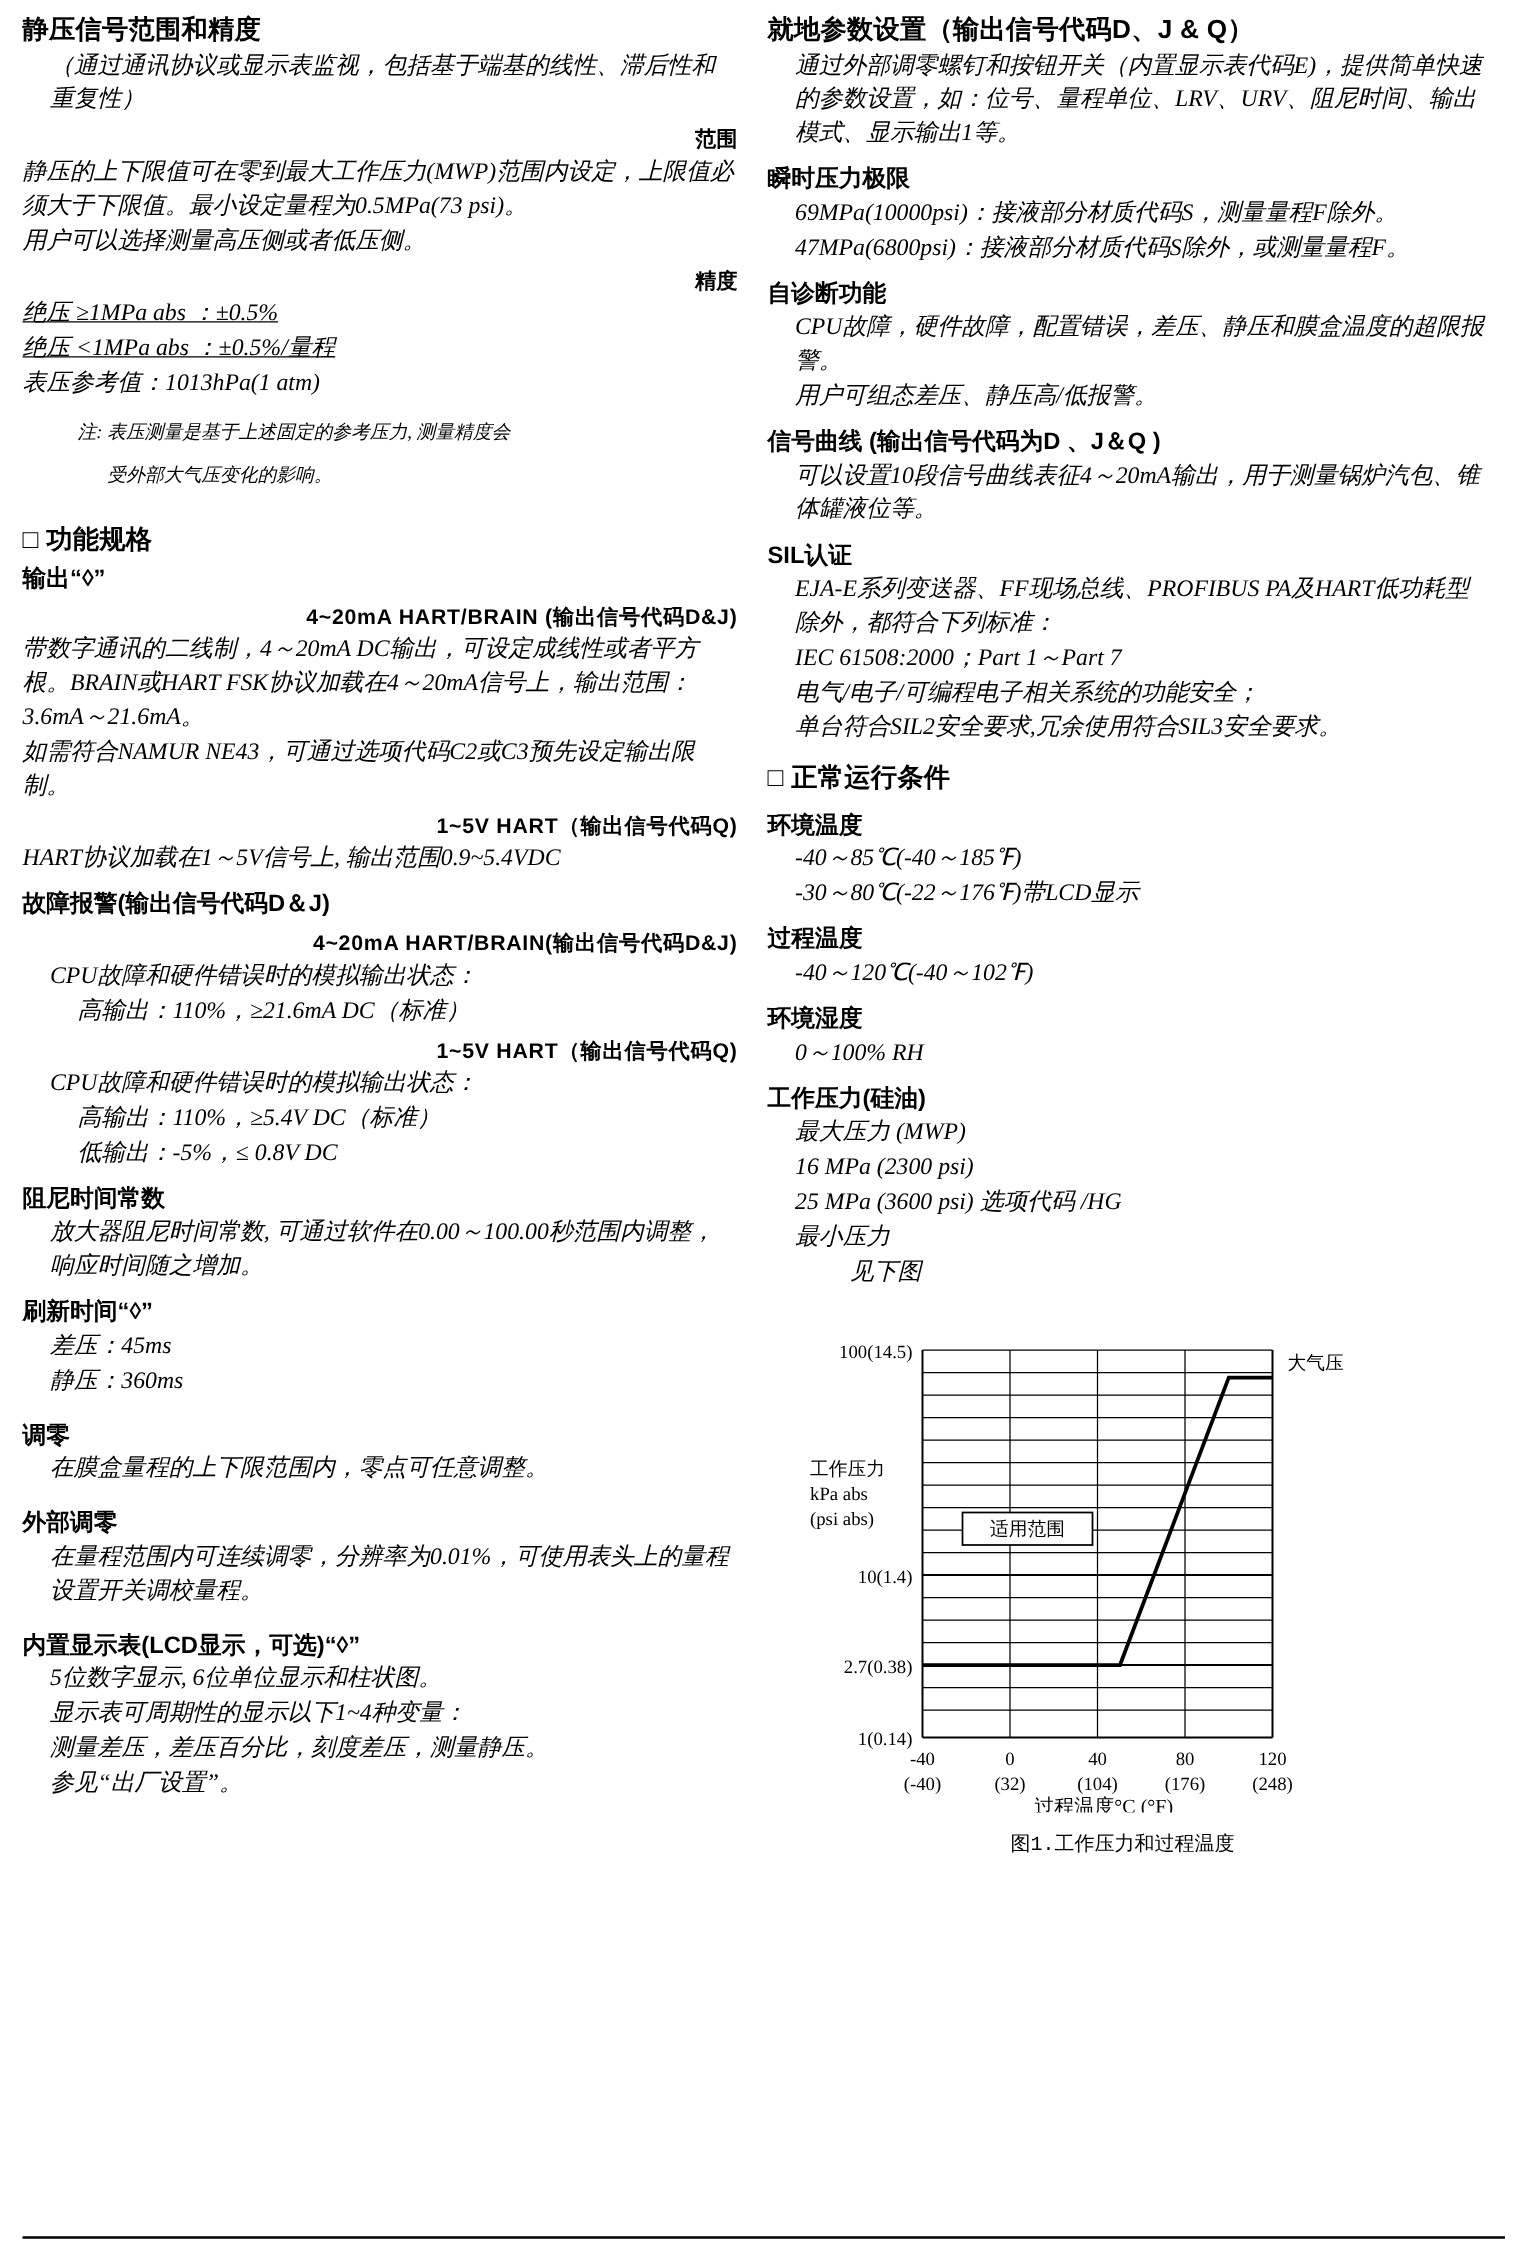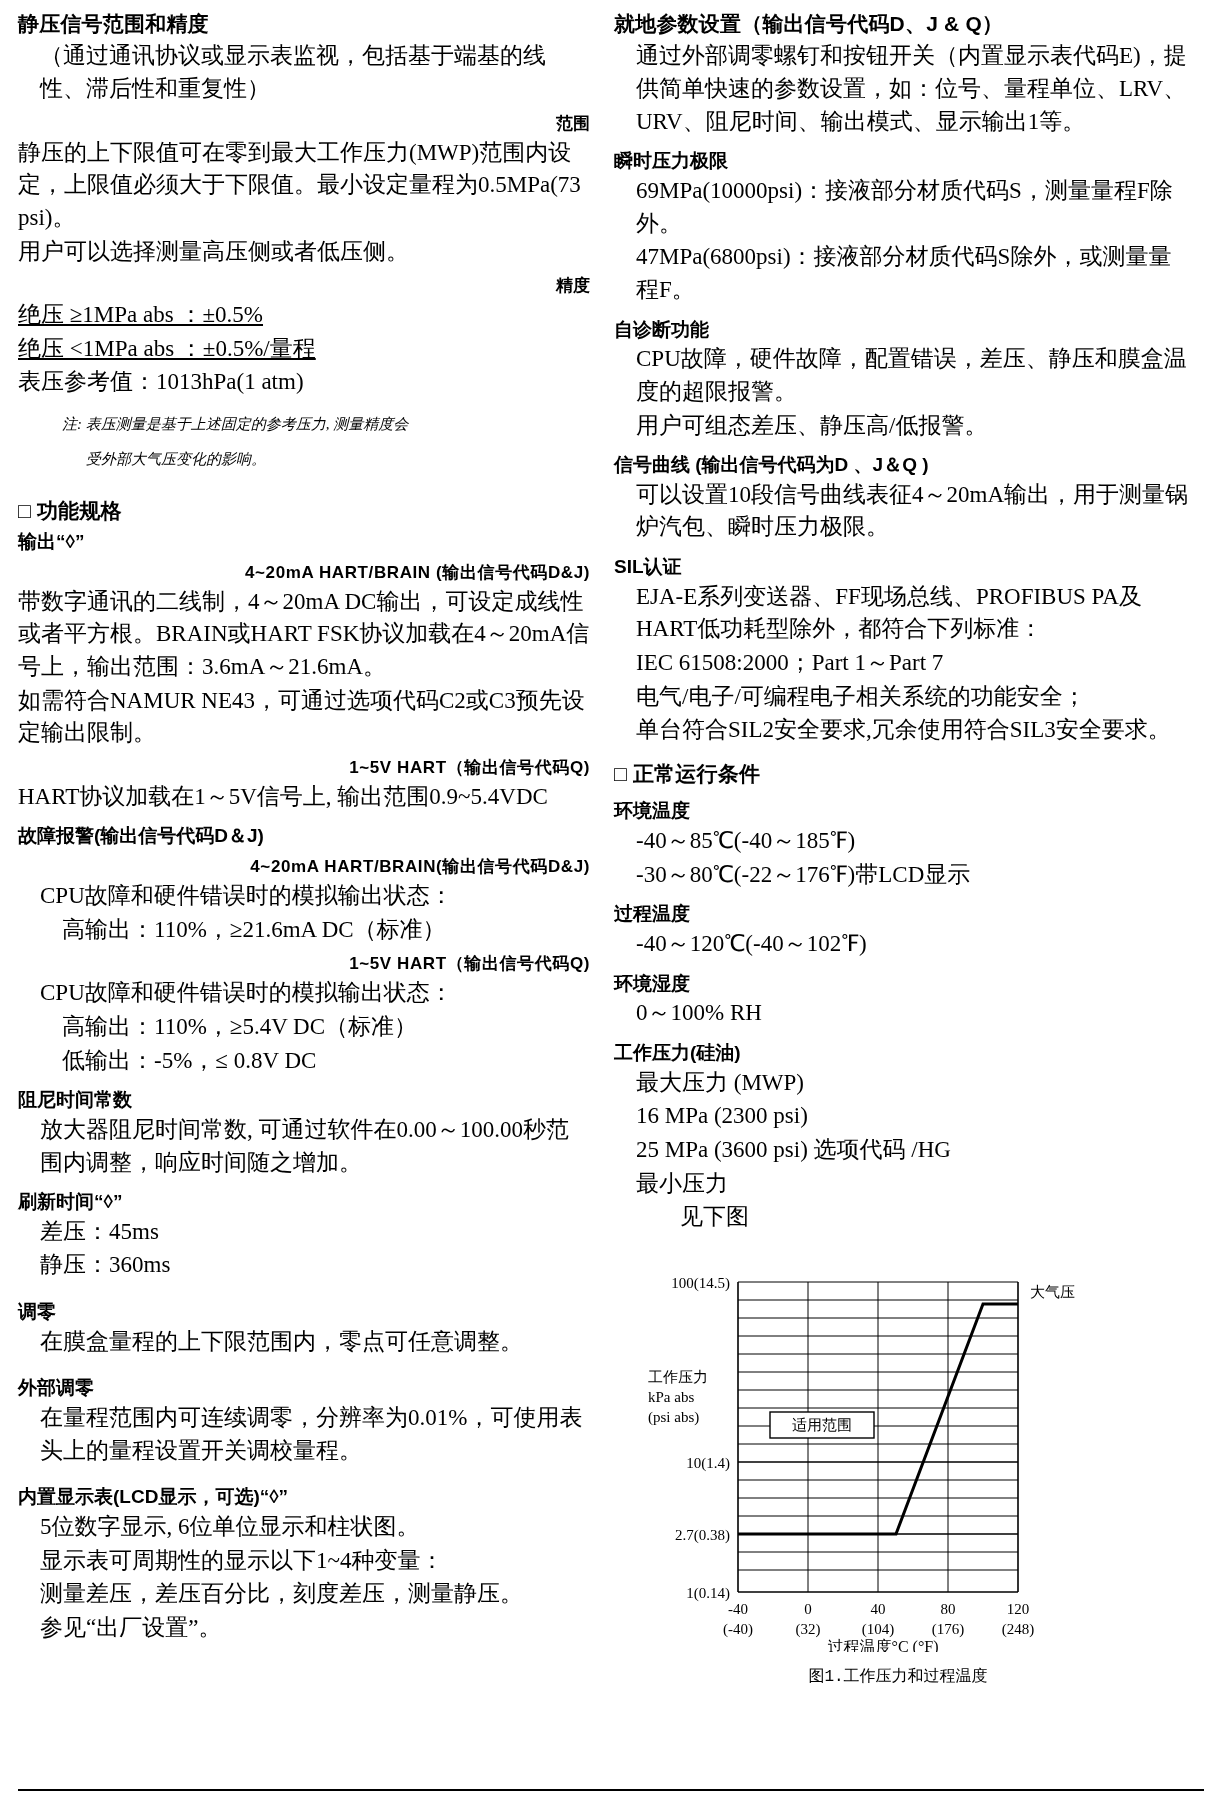--- a/index.html
+++ b/index.html
@@ -42,23 +42,24 @@
   }
   h4.sub2{
     font-family:"Liberation Sans", sans-serif;
     font-size:17px;
     font-weight:bold;
     margin:7px 0 1px 0;
     line-height:1.35;
     text-align:right;
   }
   p.body{
-    font-size:23px;
+    font-size:19px;
     line-height:1.42;
     margin:0 0 1px 0;
+    font-style:italic;
   }
   p.ind1{margin-left:22px;}
   p.ind2{margin-left:44px;}
   p.ind3{margin-left:66px;}
   p.small{
     font-size:15px;
     line-height:1.35;
     margin-left:44px;
     font-style:italic;
   }
@@ -164,21 +165,21 @@
 
       <h3 class="sub">瞬时压力极限</h3>
       <p class="body ind1">69MPa(10000psi)：接液部分材质代码S，测量量程F除外。</p>
       <p class="body ind1">47MPa(6800psi)：接液部分材质代码S除外，或测量量程F。</p>
 
       <h3 class="sub">自诊断功能</h3>
       <p class="body ind1">CPU故障，硬件故障，配置错误，差压、静压和膜盒温度的超限报警。</p>
       <p class="body ind1">用户可组态差压、静压高/低报警。</p>
 
       <h3 class="sub">信号曲线 (输出信号代码为D 、J＆Q )</h3>
-      <p class="body ind1">可以设置10段信号曲线表征4～20mA输出，用于测量锅炉汽包、瞬时压力极限。</p>
+      <p class="body ind1">可以设置10段信号曲线表征4～20mA输出，用于测量锅炉汽包、锥体罐液位等。</p>
 
       <h3 class="sub">SIL认证</h3>
       <p class="body ind1">EJA-E系列变送器、FF现场总线、PROFIBUS PA及HART低功耗型除外，都符合下列标准：</p>
       <p class="body ind1">IEC 61508:2000；Part 1～Part 7</p>
       <p class="body ind1">电气/电子/可编程电子相关系统的功能安全；</p>
       <p class="body ind1">单台符合SIL2安全要求,冗余使用符合SIL3安全要求。</p>
 
       <div class="blockgap"></div>
       <h2 class="sec">□ 正常运行条件</h2>
 

